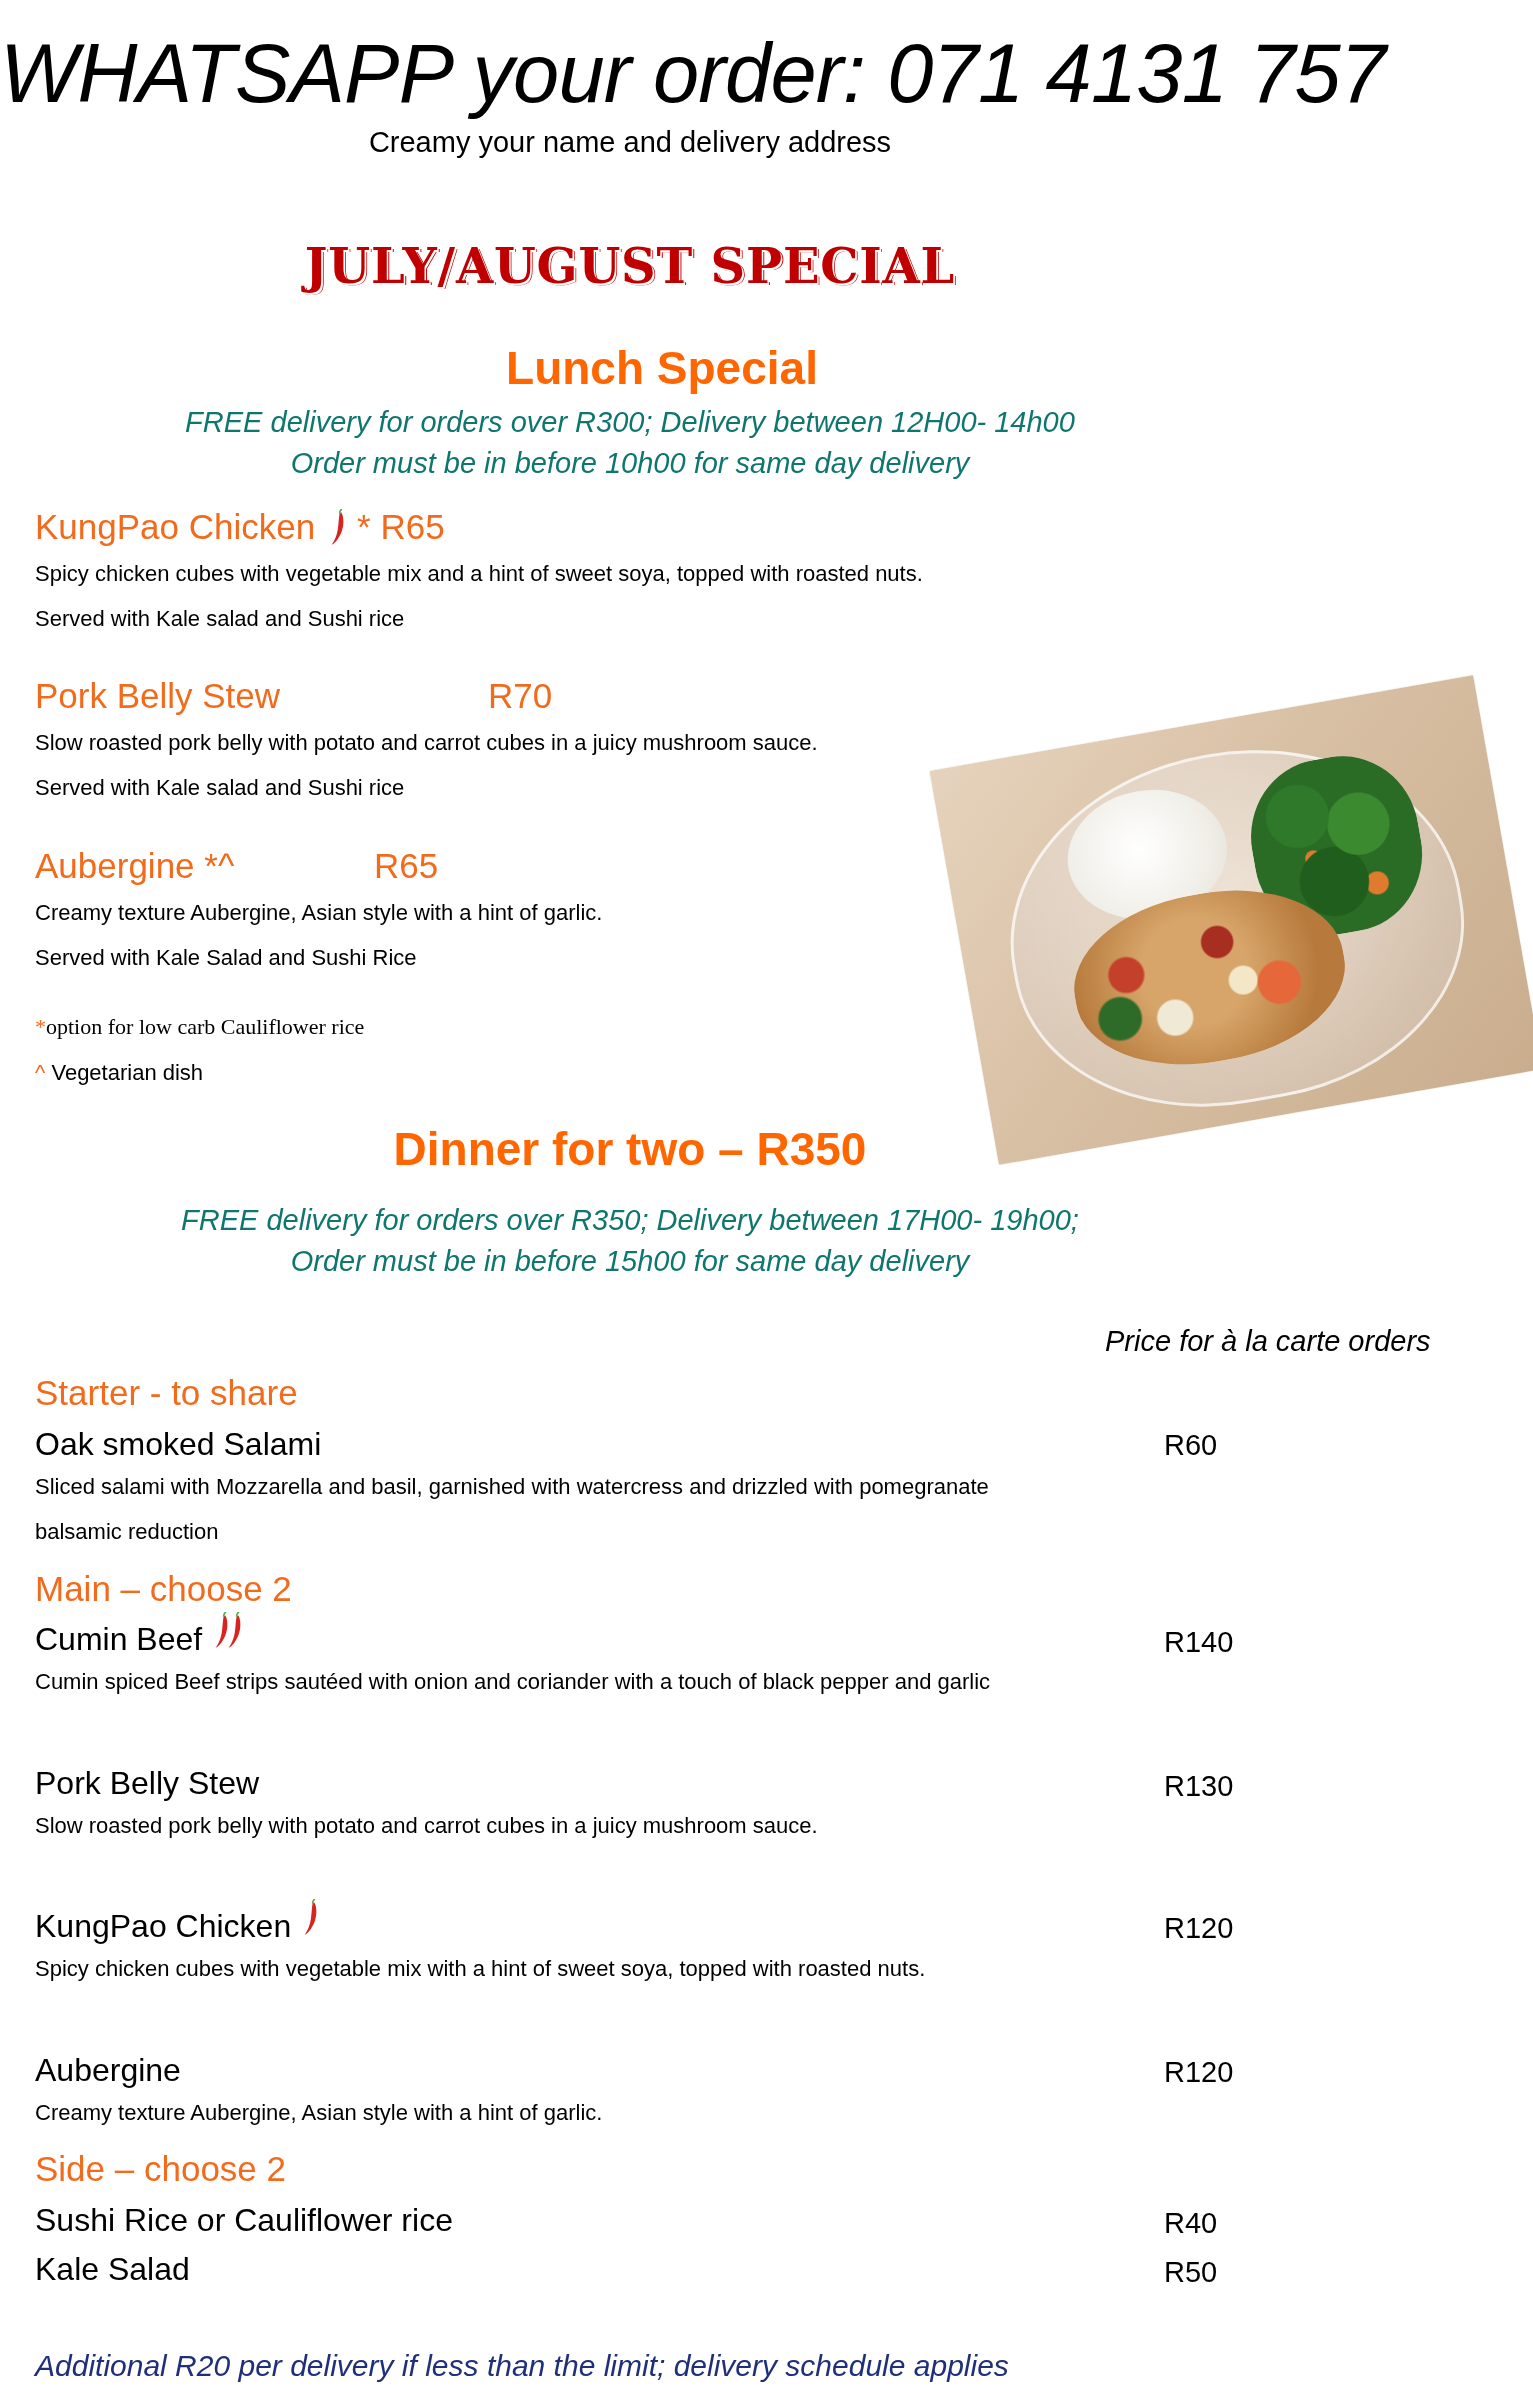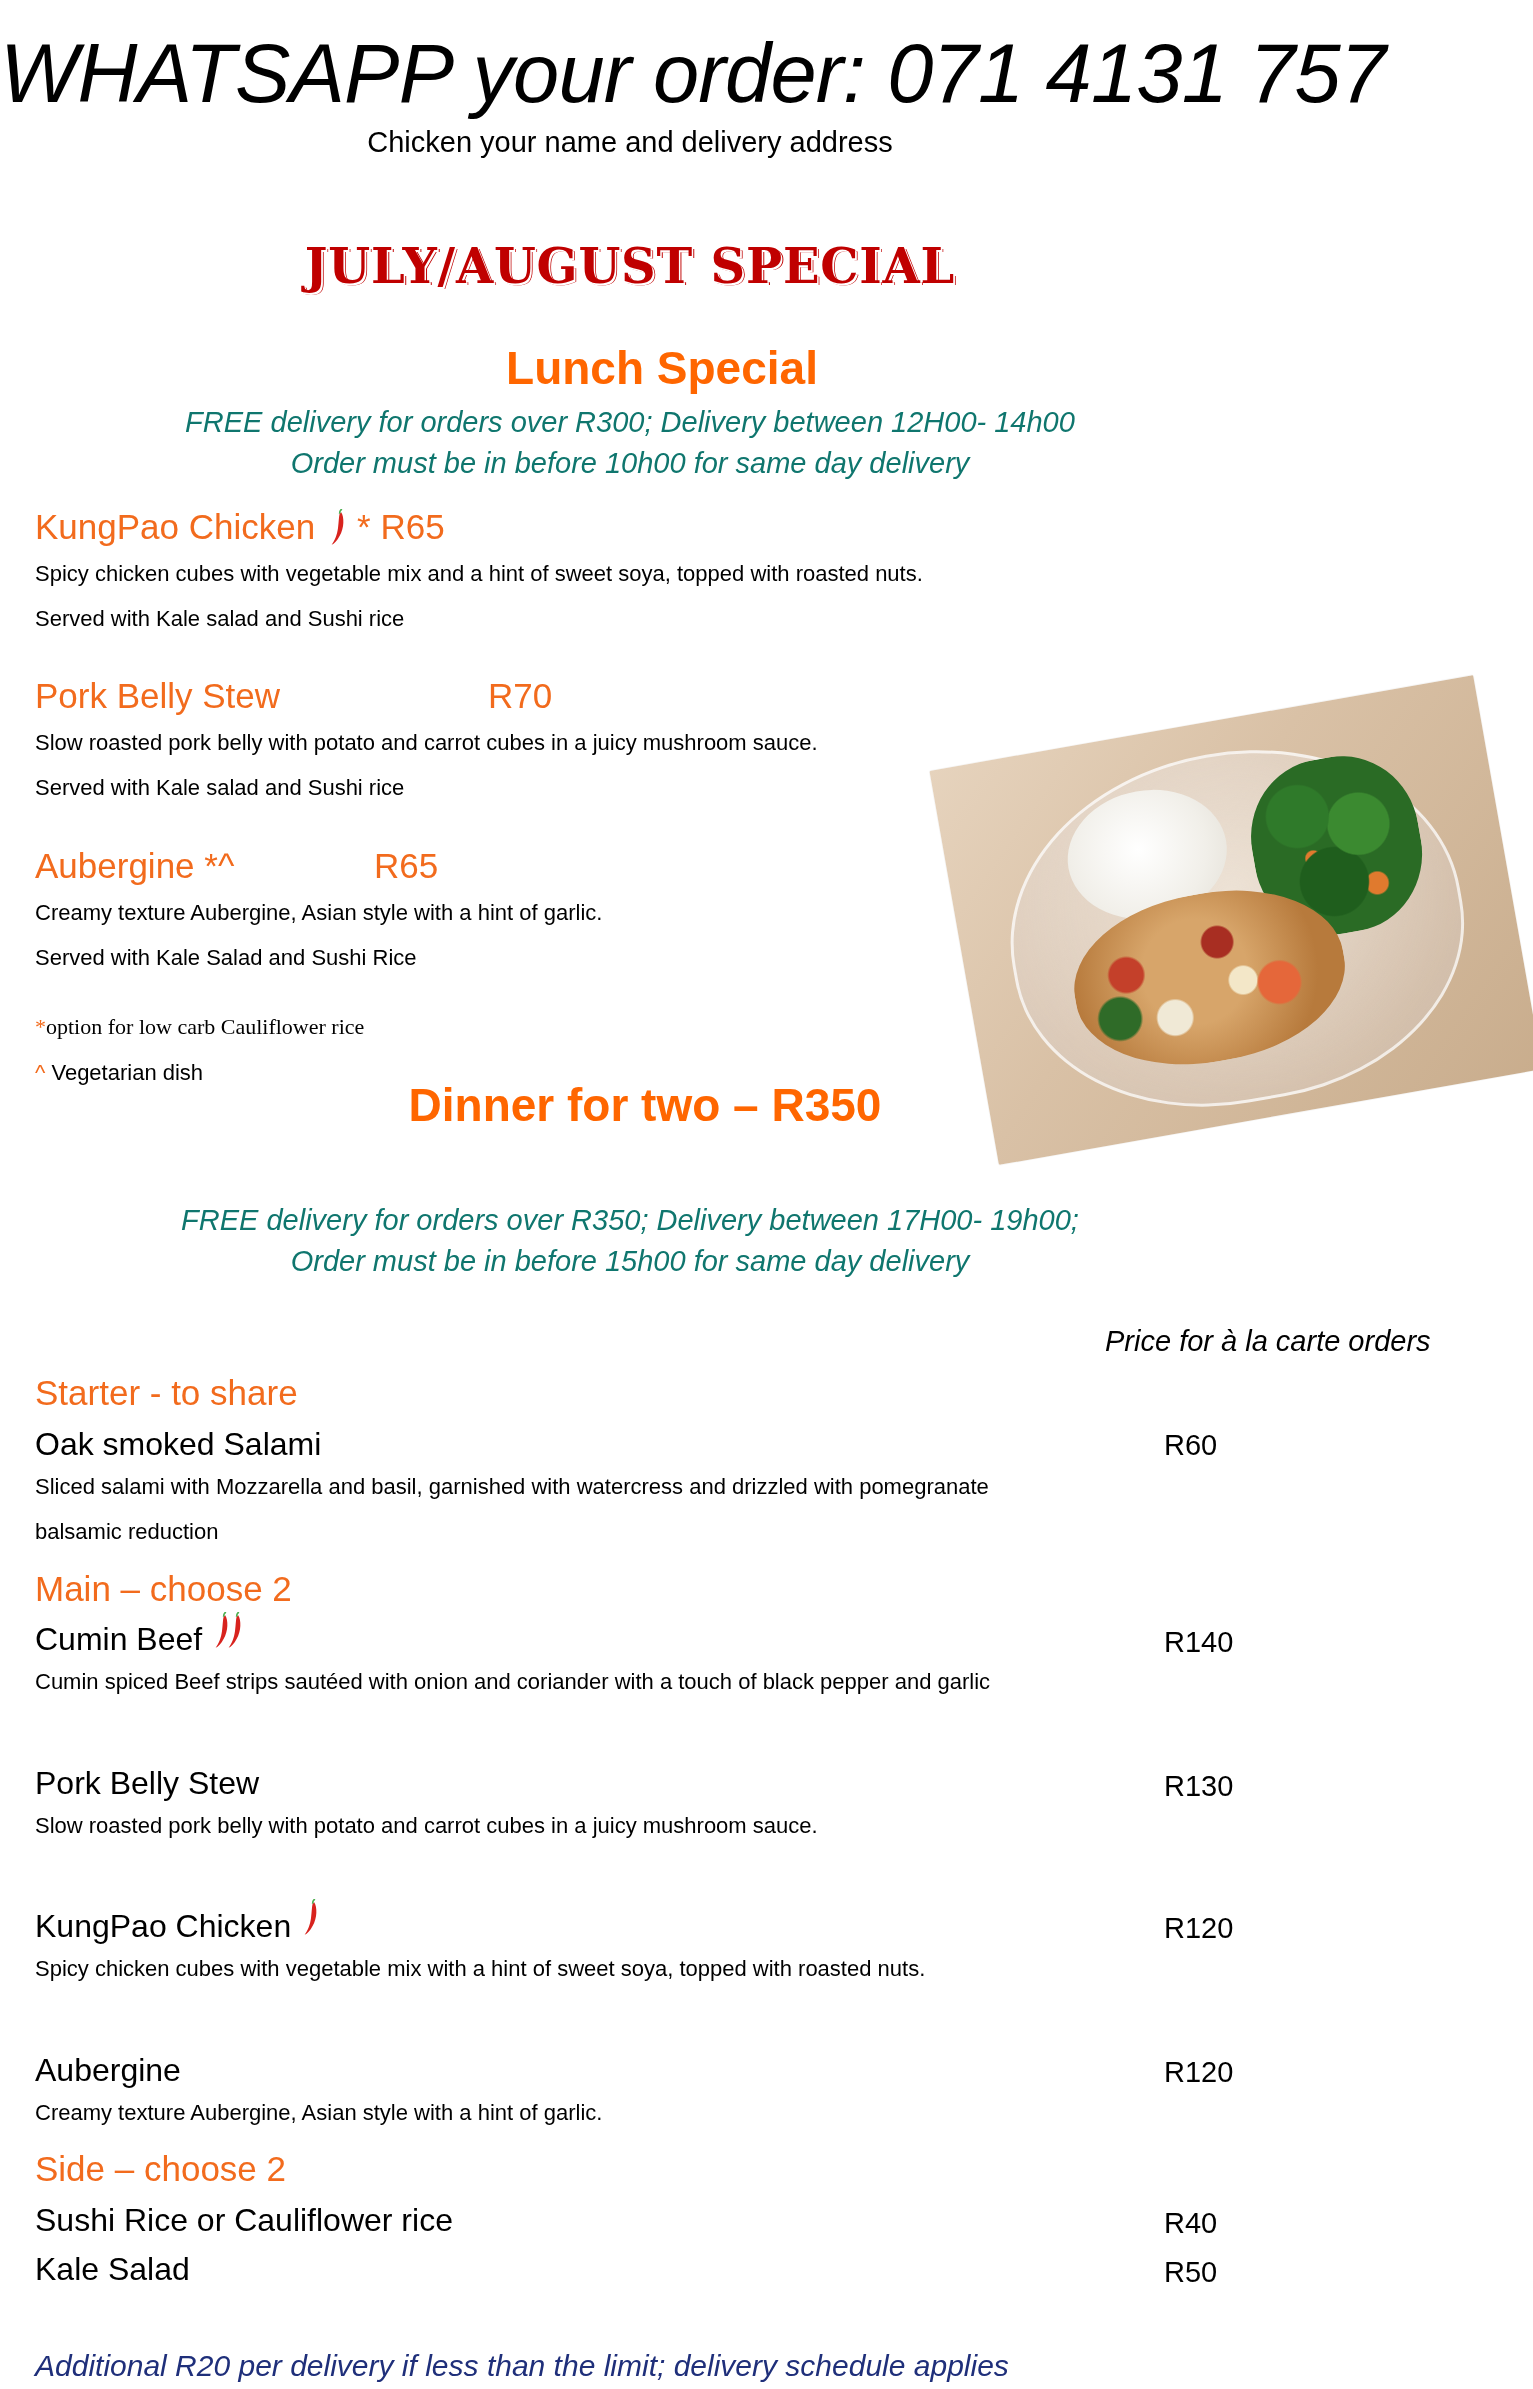--- a/index.html
+++ b/index.html
@@ -79,21 +79,21 @@
         radial-gradient(circle at 35% 70%, #f0e9d6 0 8%, transparent 9%),
         radial-gradient(circle at 62% 55%, #f3e7c8 0 7%, transparent 8%),
         radial-gradient(circle at 15% 65%, #2f6b28 0 8%, transparent 9%),
         radial-gradient(circle at 45% 45%, #d7a56a 0 30%, #b77a3c 70%);
     }
   </style>
 </head>
 <body>
 
 <div class="abs center title">WHATSAPP your order: 071 4131 757</div>
-<div class="abs center subtitle-top">Chicken your name and delivery address</div>
+<div class="abs center subtitle-top">Creamy your name and delivery address</div>
 <div class="abs center season">JULY/AUGUST SPECIAL</div>
 
 <div class="abs center section-title" style="top:345px;padding-left:32px;">Lunch Special</div>
 <div class="abs center note-italic" style="top:408px;">FREE delivery for orders over R300; Delivery between 12H00- 14h00</div>
 <div class="abs center note-italic" style="top:449px;">Order must be in before 10h00 for same day delivery</div>
 
 <div class="abs item-head" style="left:35px; top:509px;">
   <span>KungPao Chicken</span>
   <span class="chili">
     <svg viewBox="0 0 22 48">
@@ -124,21 +124,21 @@
 <div class="abs body-text" style="left:35px; top:902px;">Creamy texture Aubergine, Asian style with a hint of garlic.</div>
 <div class="abs body-text" style="left:35px; top:947px;">Served with Kale Salad and Sushi Rice</div>
 
 <div class="abs body-text" style="left:35px; top:1016px;font-family:Liberation Serif, serif;">
   <span class="orange">*</span><span>option for low carb Cauliflower rice</span>
 </div>
 <div class="abs body-text" style="left:35px; top:1062px;">
   <span class="orange">^</span><span style="white-space:pre;"> Vegetarian dish</span>
 </div>
 
-<div class="abs center section-title" style="top:1082px;padding-left:15px;">Dinner for two – R350</div>
+<div class="abs center section-title" style="top:1126px;">Dinner for two – R350</div>
 <div class="abs center note-italic" style="top:1206px;">FREE delivery for orders over R350; Delivery between 17H00- 19h00;</div>
 <div class="abs center note-italic" style="top:1247px;">Order must be in before 15h00 for same day delivery</div>
 
 <div class="abs note-italic" style="left:1105px; top:1327px; color:#000;">Price for à la carte orders</div>
 
 <div class="abs item-head" style="left:35px; top:1375px;">Starter - to share</div>
 <div class="abs dinner-item" style="left:35px; top:1428px;">Oak smoked Salami</div>
 <div class="abs price" style="left:1164px; top:1431px;">R60</div>
 <div class="abs body-text" style="left:35px; top:1476px;">Sliced salami with Mozzarella and basil, garnished with watercress and drizzled with pomegranate</div>
 <div class="abs body-text" style="left:35px; top:1521px;">balsamic reduction</div>

